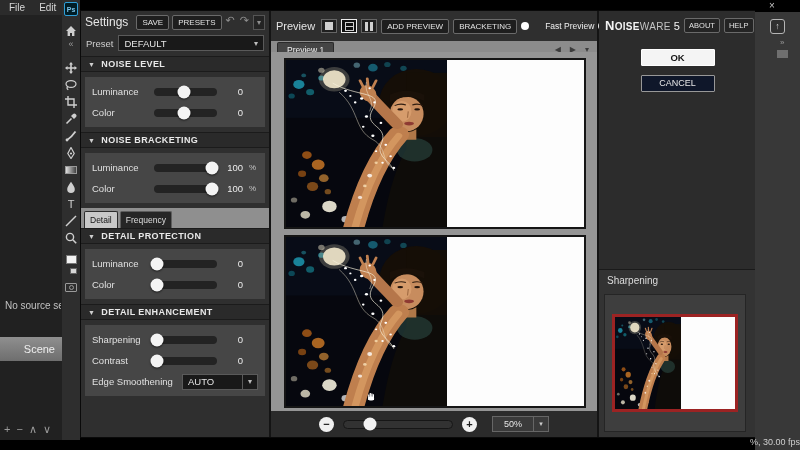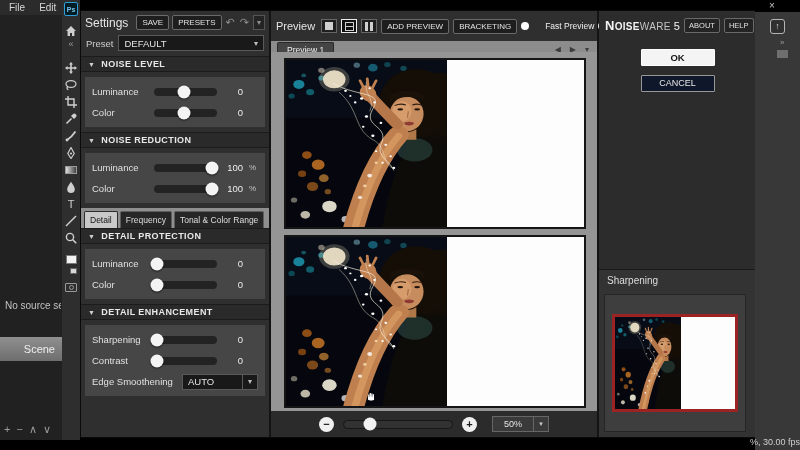--- a/index.html
+++ b/index.html
@@ -33,21 +33,21 @@
   .mini-swatch{position:absolute;left:22px;top:50px;width:11px;height:8px;background:#6f6f6f;}
   .fps-text{position:absolute;right:0;top:437px;color:#cfcfcf;font-size:9px;}
 
   
   .plugin{position:absolute;left:80px;top:10px;width:675px;height:428px;background:#2f2f2f;border:1px solid #0a0a0a;}
   .panel-settings{position:absolute;left:0;top:0;width:190px;height:426px;border-right:2px solid #141414;background:#2f2f2f;}
   .panel-preview{position:absolute;left:190px;top:0;width:328px;height:426px;border-right:2px solid #141414;background:#2f2f2f;}
   .panel-right{position:absolute;left:518px;top:0;width:157px;height:426px;background:#2c2c2c;}
 
   
-  .s-header{display:flex;align-items:center;gap:3px;padding:4px 4px 3px;}
+  .s-header{display:flex;gap:3px;padding:4px 4px 3px;}
   .s-title{flex:1;font-size:12px;color:#e6e6e6;}
   .btn{background:#1e1e1e;border:1px solid #6a6a6a;color:#e2e2e2;font-size:8px;padding:2px 5px;border-radius:2px;white-space:nowrap;cursor:default;}
   .icon-btn{color:#8f8f8f;font-size:11px;line-height:11px;padding:0 1px;}
   .icon-btn.boxed{border:1px solid #555;font-size:8px;padding:1px 3px;background:#242424;}
   .preset-row{display:flex;align-items:center;gap:5px;padding:2px 5px 5px;}
   .preset-label{font-size:9.5px;color:#cfcfcf;}
   .select{display:flex;align-items:center;justify-content:space-between;background:#191919;border:1px solid #5a5a5a;height:16px;padding:0 5px;font-size:9.5px;color:#e4e4e4;}
   .preset-row .select{flex:1;}
   .sel-arrow{color:#bdbdbd;font-size:8px;}
   .sec-head{display:flex;align-items:center;gap:6px;background:#2a2a2a;border-top:1px solid #1b1b1b;border-bottom:1px solid #1b1b1b;height:16px;padding:0 7px;font-size:9px;font-weight:bold;color:#e8e8e8;letter-spacing:.4px;}
@@ -332,21 +332,21 @@
           <div class="track">
               <div class="thumb" style="left:47%"></div>
             </div>
           <span class="srow-val">0</span>
           <span class="srow-unit"></span>
         </div>
       </div>
 
       <div class="sec-head">
         <span class="sec-arrow">▼</span>
-        <span>NOISE REDUCTION</span>
+        <span>NOISE BRACKETING</span>
       </div>
       <div class="sec-box">
         <div class="srow">
           <span class="srow-label">Luminance</span>
           <div class="track">
               <div class="thumb" style="left:92%"></div>
             </div>
           <span class="srow-val">100</span>
           <span class="srow-unit">%</span>
         </div>
@@ -356,21 +356,20 @@
               <div class="thumb" style="left:92%"></div>
             </div>
           <span class="srow-val">100</span>
           <span class="srow-unit">%</span>
         </div>
       </div>
 
       <div class="tabs">
         <span class="tab active">Detail</span>
         <span class="tab">Frequency</span>
-        <span class="tab">Tonal &amp; Color Range</span>
       </div>
 
       <div class="sec-head">
         <span class="sec-arrow">▼</span>
         <span>DETAIL PROTECTION</span>
       </div>
       <div class="sec-box">
         <div class="srow">
           <span class="srow-label">Luminance</span>
           <div class="track">

